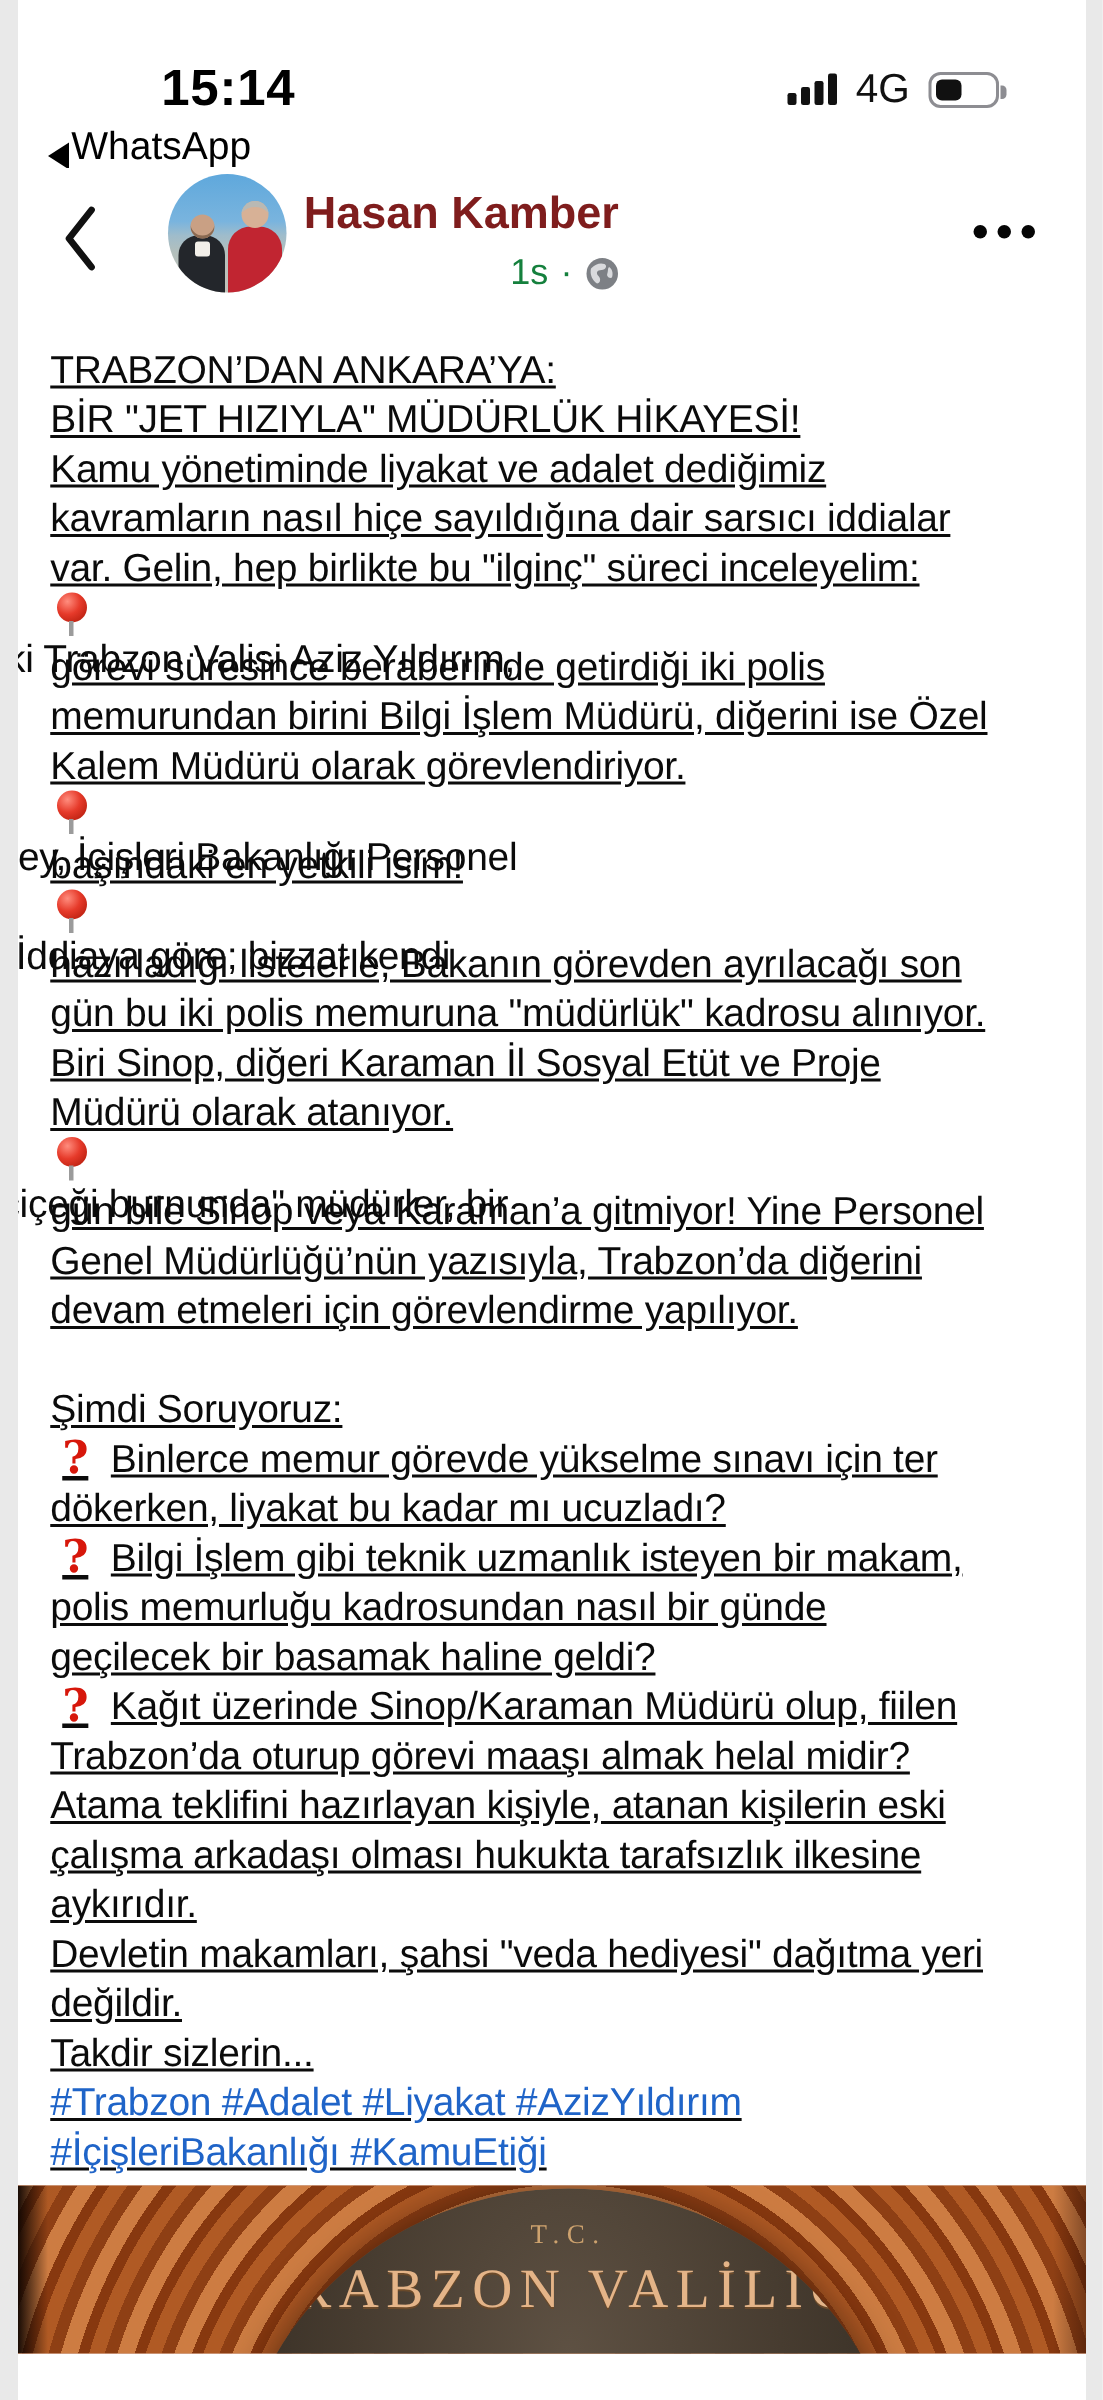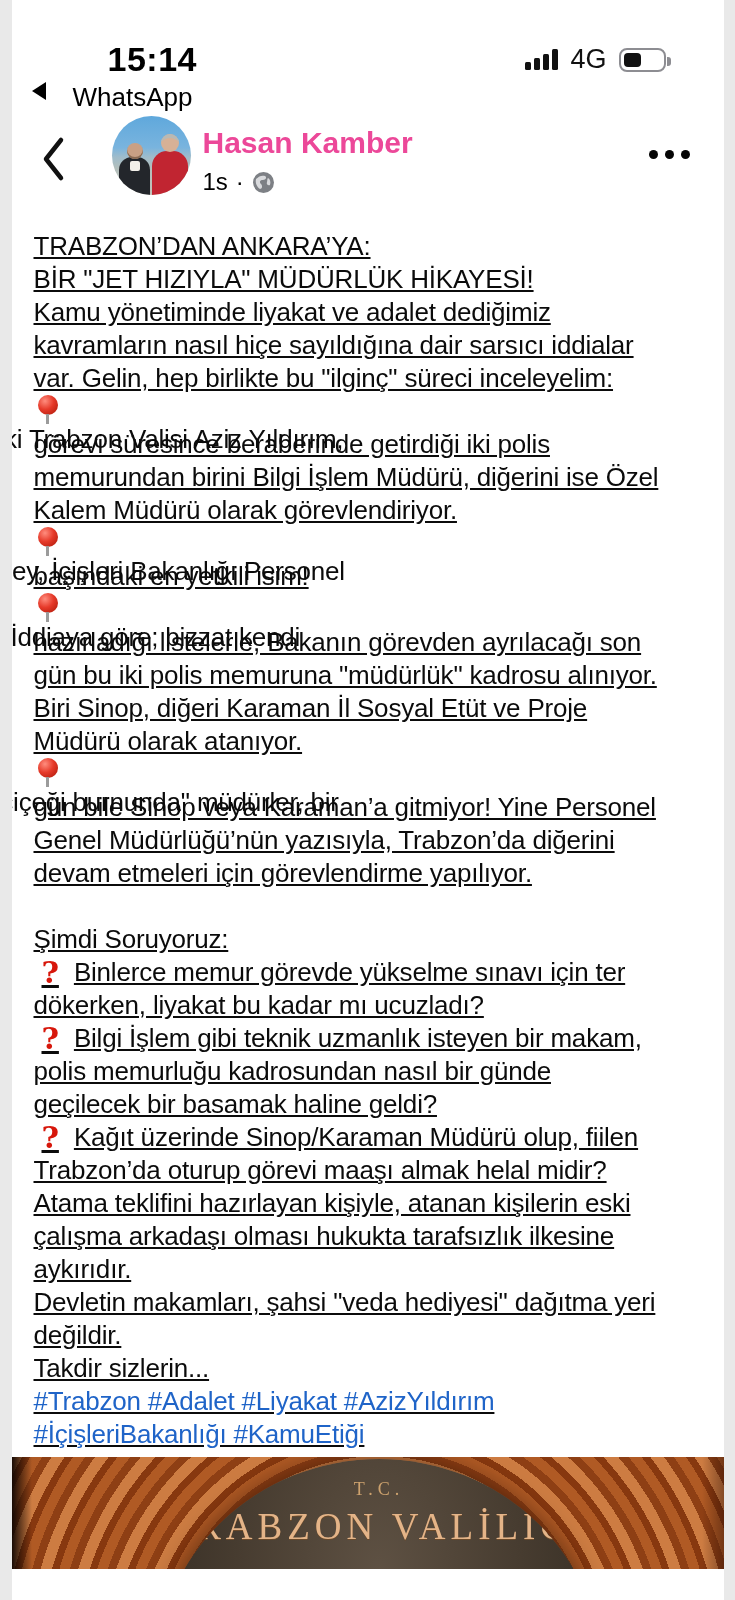--- a/index.html
+++ b/index.html
@@ -11,21 +11,21 @@
   }
 
   
   .status-bar { position:relative; height:112px; background:#fff; }
   .status-time {
     position:absolute; left:96px; top:40px;
     font-size:34px; font-weight:700; letter-spacing:.5px; color:#000;
   }
   .back-app {
     position:absolute; left:20px; top:82px;
-    display:flex; align-items:flex-start; gap:27px; cursor:pointer;
+    display:flex; align-items:flex-end; gap:2px; cursor:pointer;
   }
   .back-tri {
     width:0; height:0;
     border-top:9px solid transparent; border-bottom:9px solid transparent;
     border-right:14px solid #000;
   }
   .back-app-label { font-size:26px; color:#000; }
   .status-right {
     position:absolute; right:58px; top:44px;
     display:flex; align-items:center; gap:12px;justify-content:center;
@@ -55,23 +55,23 @@
     background:#23262b; border-radius:13px 13px 0 0; }
   .p-left::before { content:""; position:absolute; left:8px; top:-14px; width:16px; height:16px;
     border-radius:50%; background:#c9a084; box-shadow:inset 0 -2px 0 #8a6a52; }
   .p-left::after { content:""; position:absolute; left:11px; top:4px; width:10px; height:10px;
     background:#f2efe9; border-radius:2px; }
   .p-right { position:absolute; left:40px; bottom:-8px; width:36px; height:52px;
     background:#c12531; border-radius:15px 15px 0 0; }
   .p-right::before { content:""; position:absolute; left:9px; top:-17px; width:18px; height:18px;
     border-radius:50%; background:#d7b196; box-shadow:inset 0 7px 0 -3px #b9b9b4; }
   .author-block { position:absolute; left:191px; top:14px; }
-  .author-name { font-size:30px; font-weight:700; color:#ec4899; cursor:pointer; }
+  .author-name { font-size:30px; font-weight:700; color:#7f1d1d; cursor:pointer; }
   .post-meta { margin-top:8px; display:flex; align-items:center; gap:8px;
-    font-size:24px; color:#000000; }
+    font-size:24px; color:#15803d;justify-content:flex-end; }
   .globe { display:inline-block; }
   .more-btn { position:absolute; right:34px; top:38px; display:flex; gap:7px; cursor:pointer; }
   .more-btn i { width:9px; height:9px; background:#050505; border-radius:50%; }
 
   
   .post-body { padding:8px 20px 0 22px; }
   .line { height:33px; display:flex; align-items:center; white-space:nowrap;
     font-size:26px; color:#0b0b0b; letter-spacing:-0.2px; }
   .line.blank { height:33px; }
   .line.link { color:#1f64c8; cursor:pointer; }

